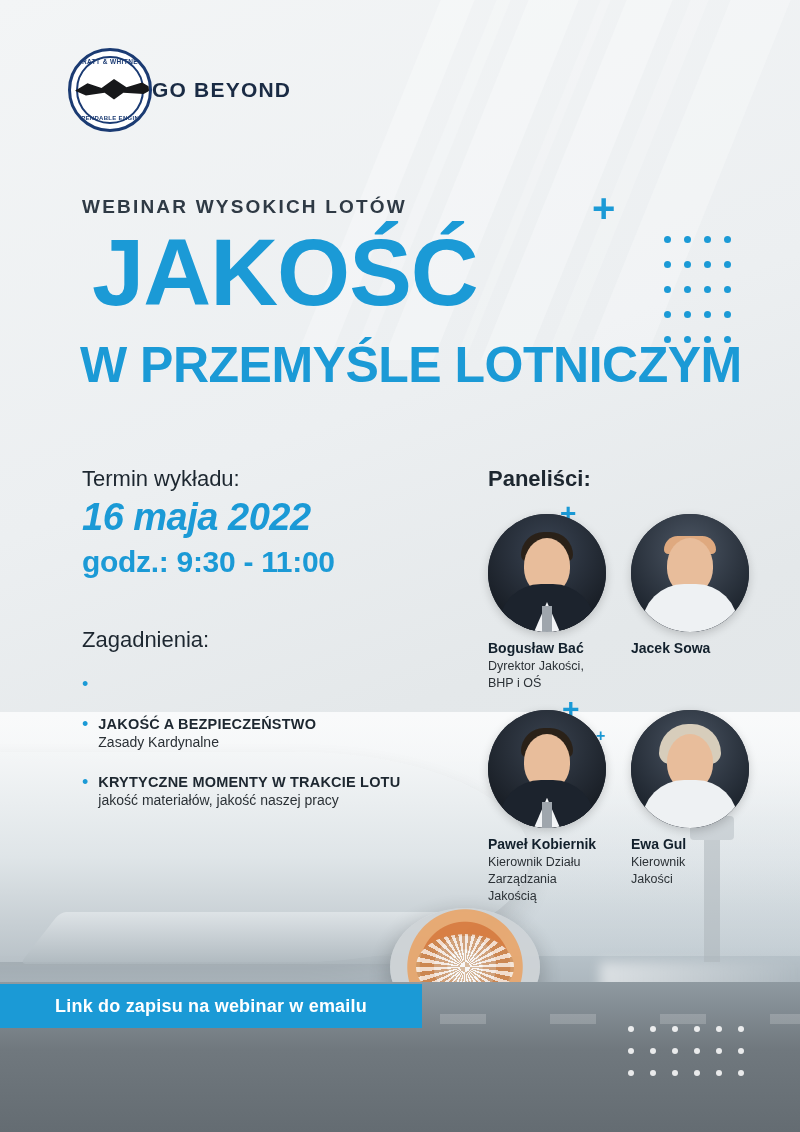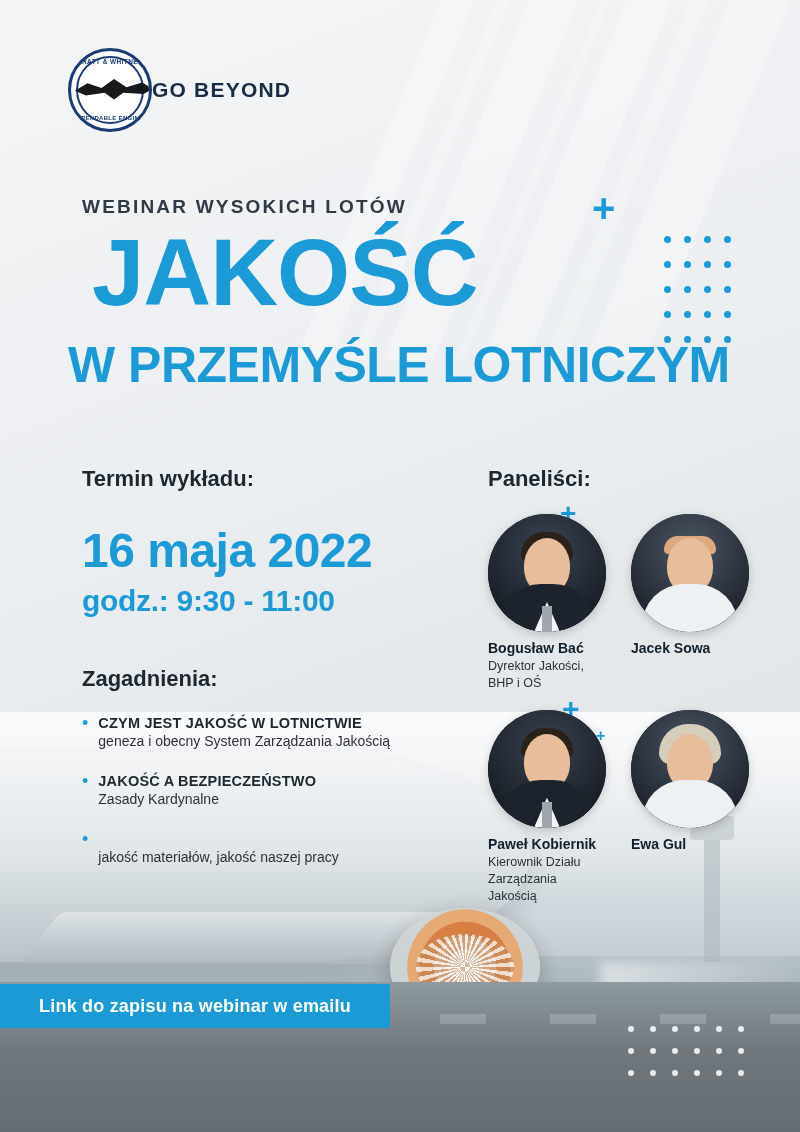--- a/index.html
+++ b/index.html
@@ -105,28 +105,28 @@
     font-size:6.5px; font-weight:700; color:#1b3b73; letter-spacing:.4px; }
   .pw-badge .bot-txt { position:absolute; bottom:8px; left:0; right:0; text-align:center;
     font-size:6px; font-weight:700; color:#1b3b73; letter-spacing:.3px; }
   .go-beyond { font-size:21px; font-weight:700; letter-spacing:1.2px; color:#1a2b44; }
 
   
   .kicker { position:absolute; left:82px; top:196px; font-size:19px; font-weight:700;
     letter-spacing:2.2px; color:#2f3a45; }
   .h1 { position:absolute; left:80px; top:228px; font-size:94px; font-weight:700;
     color:#1b9ad6; letter-spacing:-1px; line-height:.95;margin-left:12px; }
-  .h2 { position:absolute; left:68px; top:340px; font-size:50px; font-weight:700;
+  .h2 { position:absolute; left:80px; top:340px; font-size:50px; font-weight:700;
     color:#1b9ad6; letter-spacing:-.5px; line-height:1; }
   .lede { position:absolute; left:82px; top:405px; font-size:15px; font-weight:700; color:#2b3136; }
 
   
-  .sec-title { font-size:22px; font-weight:700; color:#1d2730; }
+  .sec-title { font-size:22px; font-weight:400; color:#1d2730; }
   .left-col { position:absolute; left:82px; top:466px; width:370px; }
-  .date { margin-top:32px; font-size:48px; font-weight:700; color:#1b9ad6; line-height:1.12; letter-spacing:-.5px; }
+  .date { margin-top:4px; font-size:38px; font-weight:700; color:#1b9ad6; line-height:1.12; letter-spacing:-.5px;font-style:italic; }
   .time { font-size:30px; font-weight:700; color:#1b9ad6; letter-spacing:-.3px;margin-top:6px; }
 
   .topics-title { margin-top:48px; }
   .topic { display:flex; gap:10px; margin-top:22px; }
   .topic .bullet { color:#1b9ad6; font-size:18px; line-height:1.05; }
   .topic .t-main { font-size:14.5px; font-weight:700; letter-spacing:.2px; color:#1d2730; }
   .topic .t-sub { font-size:14px; color:#2b3136; margin-top:3px; }
 
   
   .right-col { position:absolute; left:488px; top:466px; width:280px; }
@@ -148,21 +148,21 @@
   .torso { width:96px; height:48px; border-radius:42px 42px 0 0; bottom:0; }
   .torso.suit { background:#1c232d; }
   .torso.white { background:#eef1f3; }
   .collar { width:26px; height:30px; background:#f2f4f6; bottom:0;
     clip-path:polygon(50% 0,100% 100%,0 100%); }
   .tie { width:10px; height:26px; background:#9fa6ad; bottom:0; }
   .name { margin-top:8px; font-size:14px; font-weight:700; color:#12202c; }
   .role { font-size:12.5px; color:#2b3136; line-height:1.35; margin-top:2px; }
 
   
-  .cta { position:absolute; left:0; top:984px; width:390px; height:44px;
+  .cta { position:absolute; left:0; top:984px; width:422px; height:44px;
     background:#1b9ad6; display:flex; align-items:center; justify-content:center;
     color:#fff; font-size:18px; font-weight:700; letter-spacing:.2px; }
 
   .panelists-title { font-size:22px; font-weight:700; color:#1d2730; }
 </style>
 </head>
 <body>
 
 <div class="poster">
 
@@ -255,38 +255,34 @@
 
   <div class="left-col">
     <div class="sec-title">Termin wykładu:</div>
     <div class="date">16 maja 2022</div>
     <div class="time">godz.: 9:30 - 11:00</div>
 
     <div class="sec-title topics-title">Zagadnienia:</div>
 
     <div class="topic">
       <span class="bullet">•</span>
-      <span>
-        <span class="t-main">CZYM JEST JAKOŚĆ W LOTNICTWIE</span><br>
-        <span class="t-sub">geneza i obecny System Zarządzania Jakością</span>
-      </span>
     </div>
 
     <div class="topic">
       <span class="bullet">•</span>
       <span>
         <span class="t-main">JAKOŚĆ A BEZPIECZEŃSTWO</span><br>
         <span class="t-sub">Zasady Kardynalne</span>
       </span>
     </div>
 
     <div class="topic">
       <span class="bullet">•</span>
       <span>
-        <br>
+        <span class="t-main">KRYTYCZNE MOMENTY W TRAKCIE LOTU</span><br>
         <span class="t-sub">jakość materiałów, jakość naszej pracy</span>
       </span>
     </div>
   </div>
 
   <div class="right-col">
     <div class="panelists-title">Paneliści:</div>
 
     <div class="panel-grid">
       <div class="person">
@@ -329,19 +325,21 @@
       </div>
 
       <div class="person" style="margin-top:18px;">
         <div class="avatar a4">
           <div class="bg"></div>
           <div class="face hair blonde"></div>
           <div class="face head"></div>
           <div class="face torso white"></div>
         </div>
         <div class="name">Ewa Gul</div>
+        <div class="role" style="white-space: pre-line;">Kierownik
+Jakości</div>
       </div>
     </div>
   </div>
 
   <div class="cta">Link do zapisu na webinar w emailu</div>
 
 </div>
 
 </body></html>

